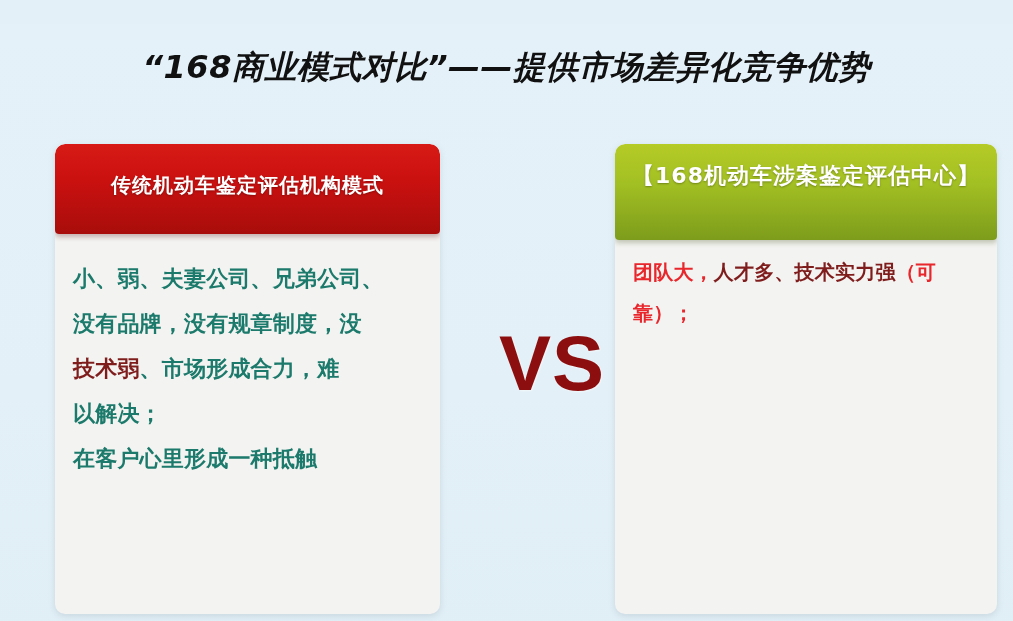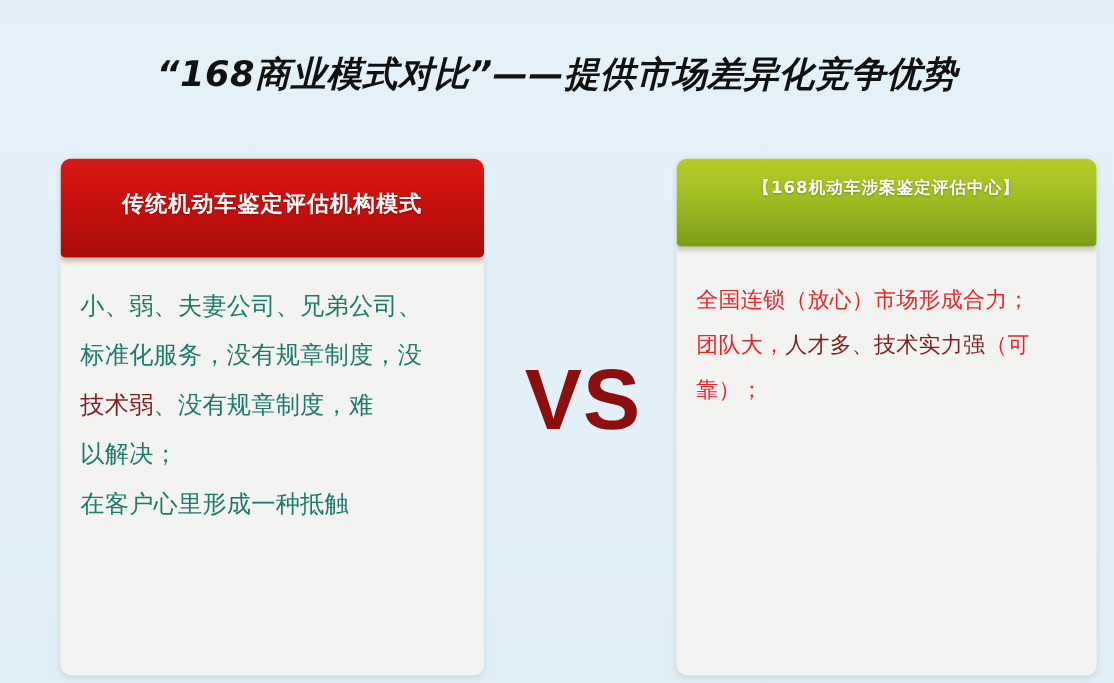--- a/index.html
+++ b/index.html
@@ -71,40 +71,40 @@
   }
   .header-red {
     height: 90px;
     padding-top: 28px;
     font-size: 20px;
     background: linear-gradient(180deg,#d71a15 0%, #cb1110 38%, #a80d0b 100%);
     border-radius: 10px 10px 4px 4px;
     box-shadow: 0 3px 5px rgba(90,20,20,0.30);
   }
   .header-green {
-    height: 80px;
+    height: 96px;
     padding-top: 16px;
-    font-size: 15px;
+    font-size: 22px;
     line-height: 1.45;
     background: linear-gradient(180deg,#b5cb26 0%, #a3c023 40%, #7d9c1b 100%);
     border-radius: 10px 10px 4px 4px;
     box-shadow: 0 3px 5px rgba(60,80,20,0.28);
   }
 
   .card-body {
     position: absolute;
     left: 0;
     width: 100%;
     box-sizing: border-box;
   }
   .body-left  { top: 96px;  padding: 16px 16px 0 18px; }
   .body-right { top: 100px; padding: 8px 12px 0 18px; }
 
   .line {
-    font-weight: normal;
+    font-weight: bold;
     white-space: nowrap;
   }
   .line-left {
     font-size: 22px;
     line-height: 45px;
     color: #1b7a6b;
     letter-spacing: 0.2px;
   }
   .line-right {
     font-size: 20px;
@@ -113,56 +113,55 @@
     letter-spacing: 0.2px;
   }
   .blk { color: #7f1d1d; }
 
   
   .vs {
     position: absolute;
     left: 455px;
     top: 300px;
     width: 150px;
-    text-align: center;
+    text-align: right;
     font-family: "Liberation Sans", sans-serif;
     font-size: 78px;
     font-weight: bold;
     color: #8c0e0e;
     letter-spacing: 1px;
     text-shadow: 1px 1px 2px rgba(255,255,255,0.55);
     line-height: 1;
   }
 </style>
 </head>
 <body>
 
 <div class="slide">
 
   <div class="title">“168商业模式对比”——提供市场差异化竞争优势</div>
 
   <div class="card card-left">
     <div class="card-header header-red">传统机动车鉴定评估机构模式</div>
     <div class="card-body body-left">
       <div class="line line-left"><span>小、弱、夫妻公司、兄弟公司、</span></div>
-      <div class="line line-left"><span>标准化服务，没有规章制度，没</span></div>
-      <div class="line line-left"><span class="blk">技术弱</span><span>、没有规章制度，难</span></div>
+      <div class="line line-left"><span>没有品牌，没有规章制度，没</span></div>
+      <div class="line line-left"><span class="blk">技术弱</span><span>、市场形成合力，难</span></div>
       <div class="line line-left"><span>以解决；</span></div>
       <div class="line line-left"><span>在客户心里形成一种抵触</span></div>
     </div>
   </div>
 
   <div class="vs">VS</div>
 
   <div class="card card-right">
     <div class="card-header header-green">
       <div>【168机动车涉案鉴定评估中心】</div>
     </div>
     <div class="card-body body-right">
-      <div class="line line-right"><span>全国连锁（放心）市场形成合力；</span></div>
       <div class="line line-right"><span>团队大，</span><span class="blk">人才多、技术实力强</span><span>（可</span></div>
       <div class="line line-right"><span>靠）；</span></div>
 
     </div>
   </div>
 
   <div class="bottom-strip"></div>
 </div>
 
 </body></html>

